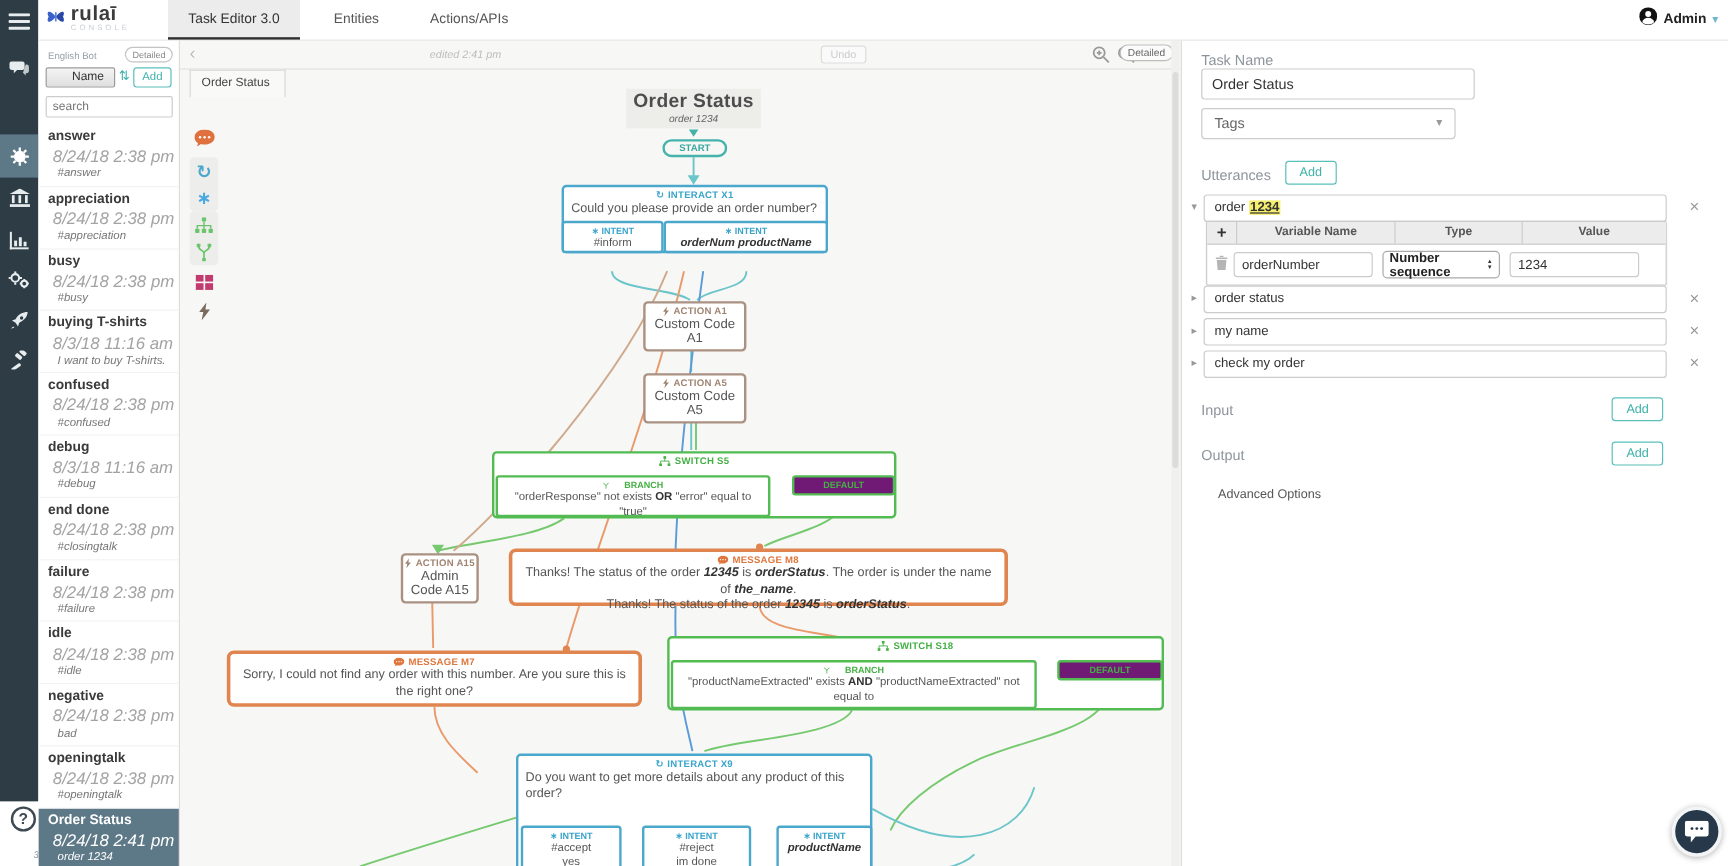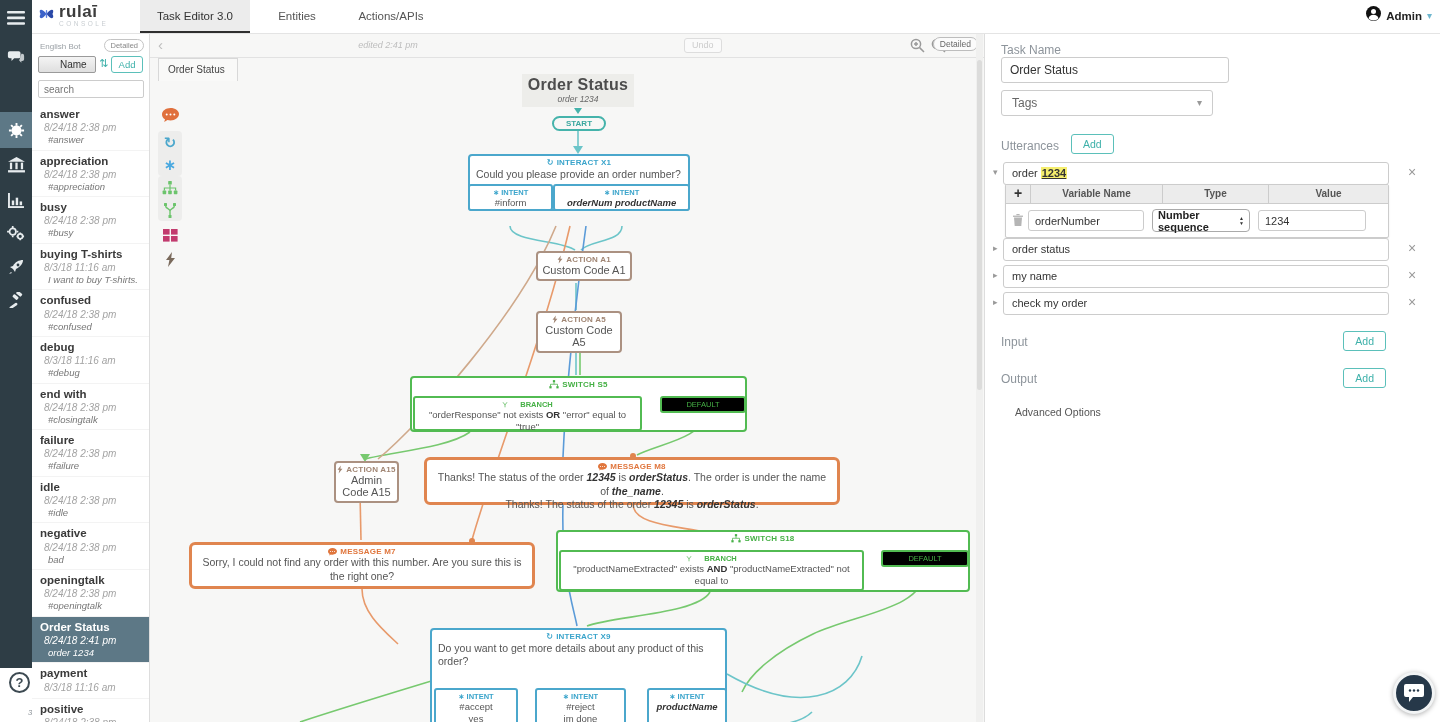--- a/index.html
+++ b/index.html
@@ -32,21 +32,21 @@
   #list-panel{position:absolute;left:32px;top:34px;width:118px;height:688px;background:#fff;border-right:1px solid:#ddd;border-right:1px solid #ddd;overflow:hidden}
   .lp-lbl{position:absolute;left:8px;top:8px;font-size:8px;color:#9aa0a5}
   .lp-detailed{position:absolute;right:5px;top:5px;border:1px solid #c4c4c4;border-radius:8px;padding:1px 5px;font-size:7.5px;color:#888;background:#fff;cursor:pointer}
   .lp-select{position:absolute;left:6px;top:22px;width:58px;height:17px;border:1px solid #9a9a9a;border-radius:2px;background:linear-gradient(#f4f4f4,#dfdfdf);font-size:10px;color:#333;line-height:15px;padding:0 21px;cursor:pointer}
   .lp-sort{position:absolute;left:67px;top:23px;color:#3eb1aa;font-size:11px;cursor:pointer}
   .lp-add{position:absolute;left:79px;top:22px;width:32px;height:17px;border:1px solid #5bc0ba;border-radius:3px;color:#3eb1aa;background:#fff;font-size:9.5px;text-align:center;line-height:15px;cursor:pointer}
   .lp-search{position:absolute;left:6px;top:46px;width:106px;height:18px;border:1px solid #ccc;border-radius:2px;font-size:10px;color:#555;padding:0 5px;font-family:inherit}
   #lp-items{position:absolute;left:0;top:70px;width:118px}
   .item{padding:4px 2px 4px 8px;border-bottom:1px solid #f3f3f3;cursor:pointer}
   .item .t{font-size:11.5px;font-weight:bold;color:#3a3a3a;line-height:1.15}
-  .item .d{font-size:10px;font-style:italic;color:#a3a3a3;padding-left:4px;line-height:1.3}
+  .item .d{font-size:14px;font-style:italic;color:#a3a3a3;padding-left:4px;line-height:1.3}
   .item .s{font-size:9.5px;font-style:italic;color:#777;padding-left:8px;line-height:1.2}
   .item.sel{background:#5d7886}
   .item.sel .t,.item.sel .d,.item.sel .s{color:#fff}
 
   
   #canvas{position:absolute;left:150px;top:34px;width:834px;height:688px;background:#f7f7f6;overflow:hidden}
   #c-toolbar{position:absolute;left:0;top:0;width:834px;height:24px;border-bottom:1px solid #e2e2e2}
   .c-back{position:absolute;left:8px;top:2px;font-size:15px;color:#bdbdbd;cursor:pointer}
   .c-edited{position:absolute;left:178px;top:6px;width:120px;text-align:center;font-size:9px;font-style:italic;color:#bdbdbd}
   .c-undo{position:absolute;left:534px;top:4px;height:15px;padding:0 7px;border:1px solid #ddd;border-radius:3px;font-size:9px;color:#ccc;background:#fafafa;line-height:13px;cursor:default}
@@ -78,21 +78,21 @@
   .n-text{font-size:10.5px;color:#555;text-align:left;padding:1px 6px 3px;line-height:1.25}
   .n-body{font-size:11px;color:#555;text-align:center;padding:0 2px 3px}
   .n-row{display:flex;justify-content:space-between;margin:0 -2px -2px}
   .intent{border:2px solid #4ba7cc;border-radius:3px;background:#fff;text-align:center;cursor:pointer}
   .i-head{font-size:7.5px;font-weight:bold;color:#3aa4cb;padding-top:2px;display:flex;align-items:center;justify-content:center;gap:2px}
   .i-line{font-size:9.5px;color:#555;line-height:1.3}
   .em{font-weight:bold;font-style:italic;color:#333}
   .branch-box{position:absolute;border:2px solid #52bb52;border-radius:3px;background:#fff;text-align:center;cursor:pointer}
   .b-head{font-size:7.5px;font-weight:bold;color:#45b045;padding-top:2px;display:flex;align-items:center;justify-content:center;gap:12px}
   .b-text{font-size:9.5px;color:#555;padding:0 4px;line-height:1.25}
-  .default-box{position:absolute;border:2px solid #52bb52;border-radius:3px;background:#000000;font-size:7.5px;font-weight:normal;color:#45b045;text-align:center;line-height:13px;cursor:pointer}
+  .default-box{position:absolute;border:2px solid #52bb52;border-radius:3px;background:#701a75;font-size:7.5px;font-weight:bold;color:#45b045;text-align:center;line-height:13px;cursor:pointer}
   .seg-b{font-weight:bold;color:#333}
   .msg-line{font-size:10.5px;color:#555;text-align:center;line-height:1.3;padding:0 8px}
   #edges{position:absolute;left:0;top:0;pointer-events:none}
   #c-scroll{position:absolute;left:826px;top:0;width:7px;height:688px;background:#f0f0ef}
   #c-thumb{position:absolute;left:827px;top:26px;width:5px;height:330px;background:#dcdcdb;border-radius:3px;cursor:pointer}
 
   
   #props{position:absolute;left:984px;top:34px;width:456px;height:688px;background:#fff;border-left:1px solid #ddd}
   .p-label{position:absolute;color:#8d949b;font-size:12px}
   .p-input{position:absolute;border:1px solid #ccc;border-radius:3px;font-size:12px;color:#333;padding:0 8px;height:26px;font-family:inherit;background:#fff}
@@ -261,21 +261,21 @@
           <div class="t">confused</div>
           <div class="d">8/24/18 2:38 pm</div>
           <div class="s">#confused</div>
         </div>
       <div class="item">
           <div class="t">debug</div>
           <div class="d">8/3/18 11:16 am</div>
           <div class="s">#debug</div>
         </div>
       <div class="item">
-          <div class="t">end with</div>
+          <div class="t">end done</div>
           <div class="d">8/24/18 2:38 pm</div>
           <div class="s">#closingtalk</div>
         </div>
       <div class="item">
           <div class="t">failure</div>
           <div class="d">8/24/18 2:38 pm</div>
           <div class="s">#failure</div>
         </div>
       <div class="item">
           <div class="t">idle</div>
@@ -452,21 +452,21 @@
         <div class="intent" style="width:138px">
           <div class="i-head">
               <span>∗</span>
               <span>INTENT</span>
             </div>
           <div class="i-line em">orderNum productName</div>
         </div>
       </div>
     </div>
 
-    <div class="node action" style="left:386px;top:217px;width:96px">
+    <div class="node action" style="left:386px;top:217px;width:86px">
       <div class="n-head">
           <svg width="6" height="9" viewBox="0 0 11 15">
             <path fill="#a08573" d="M7 0L1 8h3.4L3 15l7-9H6.2z"></path>
           </svg>
           <span>ACTION A1</span>
         </div>
       <div class="n-body">Custom Code A1</div>
     </div>
 
     <div class="node action" style="left:386px;top:277px;width:86px">

